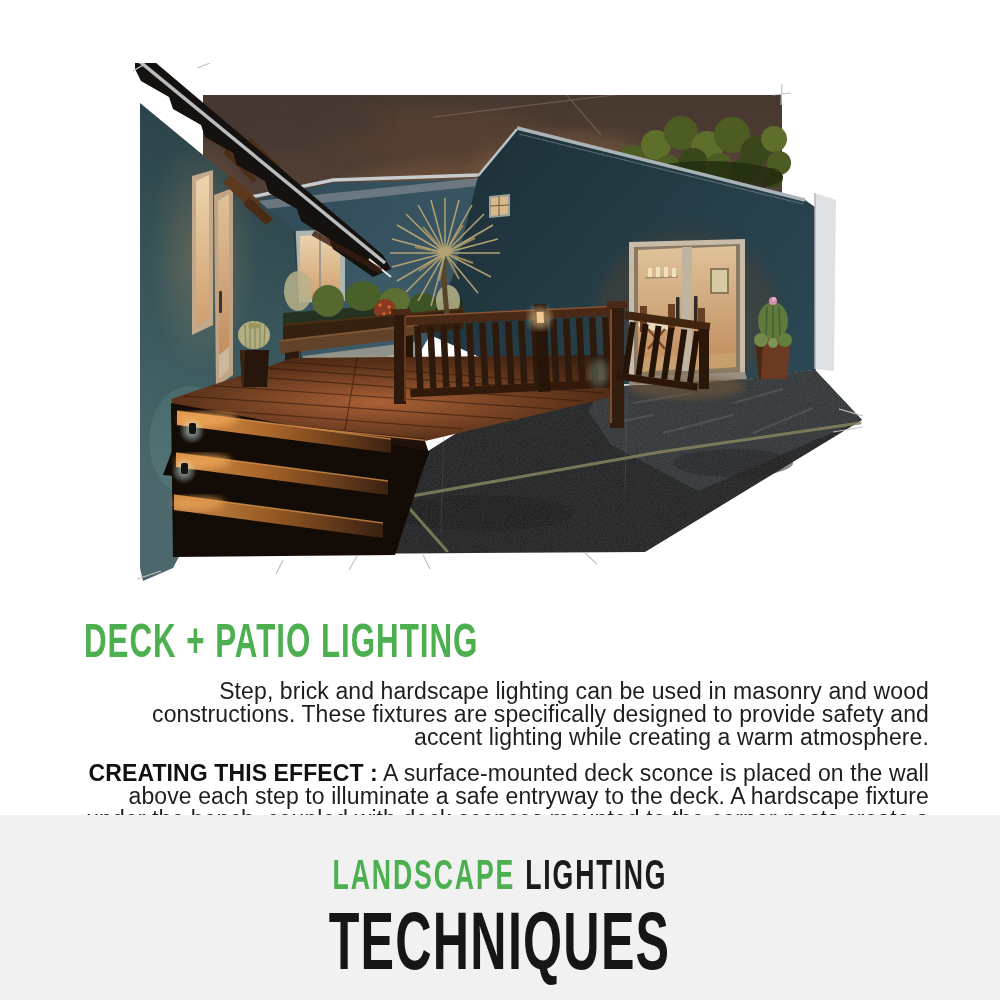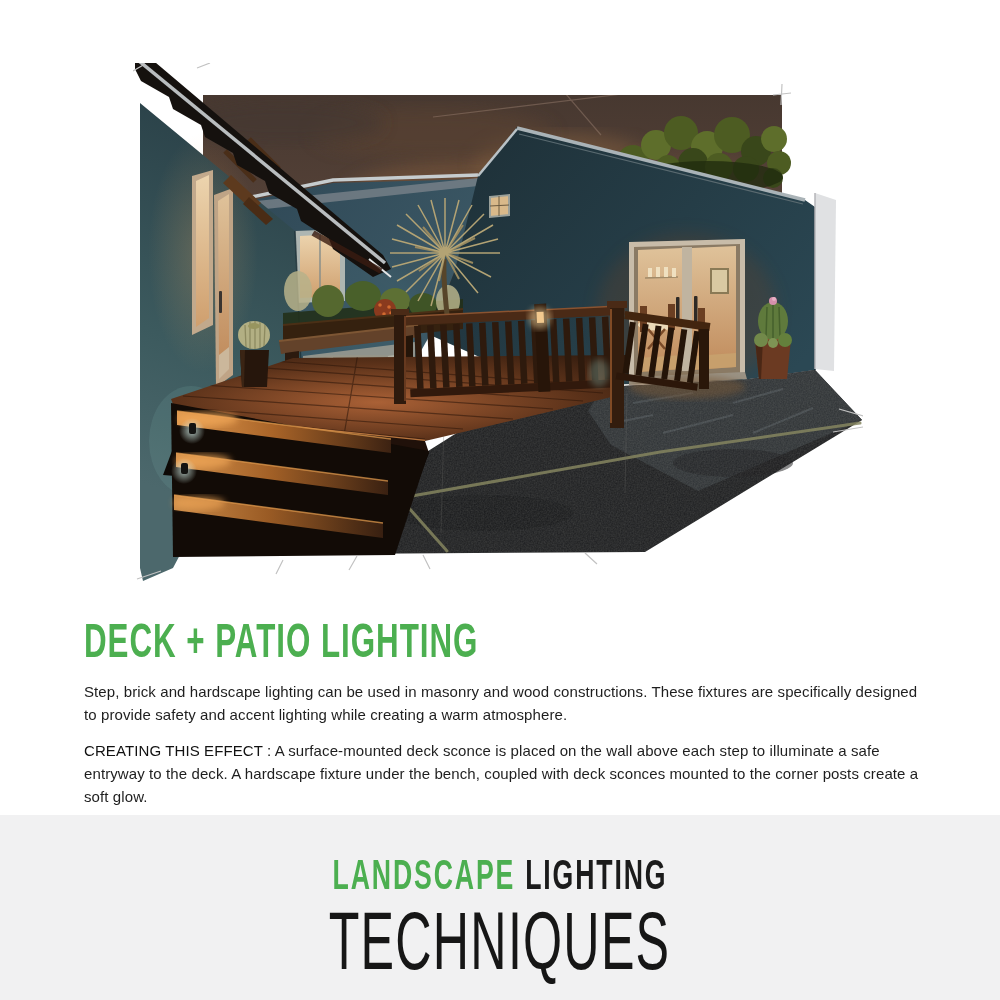--- a/index.html
+++ b/index.html
@@ -3,28 +3,28 @@
 <meta charset="utf-8">
 <style>
   html,body{margin:0;padding:0;background:#fff;}
   .canvas{position:relative;width:1000px;height:1000px;background:#ffffff;overflow:hidden;
           font-family:"Liberation Sans",sans-serif;}
   .scene{position:absolute;left:133px;top:63px;width:730px;height:520px;}
   .content{position:absolute;left:84px;top:616px;width:845px;}
   .heading{margin:0 0 15px 0;color:#4caf50;font-size:49px;line-height:1;font-weight:700;
            letter-spacing:1.5px;white-space:nowrap;display:inline-block;
            transform:scaleX(0.64);transform-origin:left center;}
-  .content p{margin:0 0 13px 0;font-size:15px;line-height:23px;color:#1e1e1e;letter-spacing:0.1px;}
-  .content p strong{font-weight:400;color:#111;}
+  .content p{margin:0 0 13px 0;font-size:23px;line-height:23px;color:#1e1e1e;letter-spacing:0.1px;text-align:right;}
+  .content p strong{font-weight:700;color:#111;}
   .footer{position:absolute;left:0;top:815px;width:1000px;height:208px;background:#f1f1f2;text-align:center;}
   .f-line1{margin-top:38px;font-size:43px;line-height:1;font-weight:700;letter-spacing:3px;white-space:nowrap;}
   .f-line1 .wrap,.f-line2 .wrap{display:inline-block;transform:scaleX(0.62);transform-origin:center;}
   .f-line1 .green{color:#4caf50;margin-right:16px;}
   .f-line1 .dark{color:#1b1b1b;}
-  .f-line2{margin-top:7px;font-size:81px;line-height:0.95;font-weight:400;letter-spacing:2px;
+  .f-line2{margin-top:7px;font-size:81px;line-height:0.95;font-weight:700;letter-spacing:2px;
            color:#161616;white-space:nowrap;}
 </style>
 </head>
 <body>
 
 <div class="canvas">
 
   <div class="scene">
   <svg width="730" height="520" viewBox="0 0 730 520" xmlns="http://www.w3.org/2000/svg">
     <defs>

